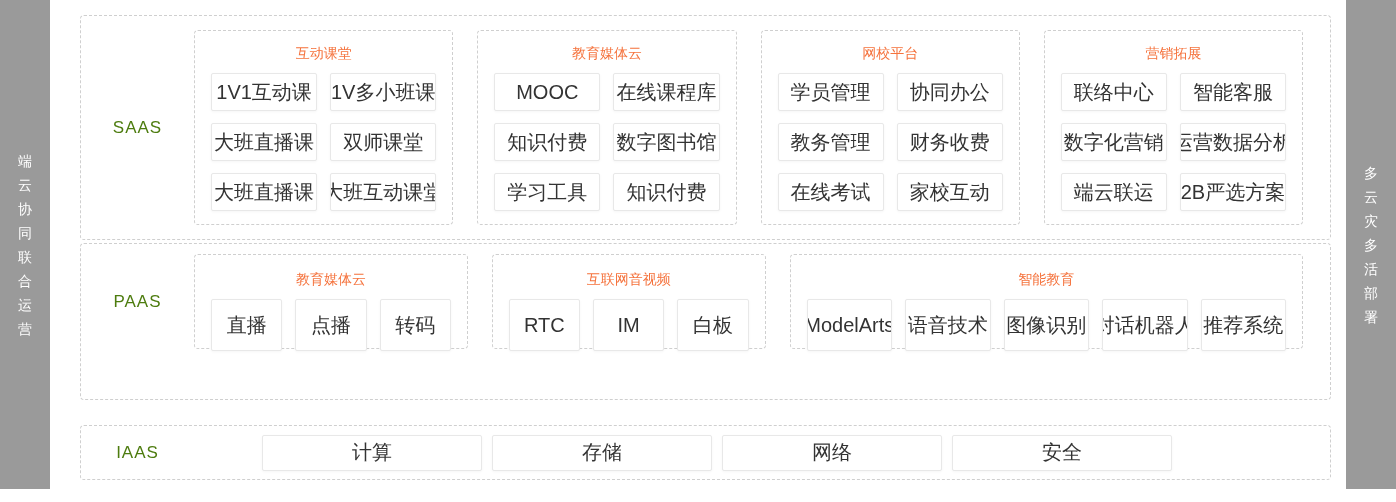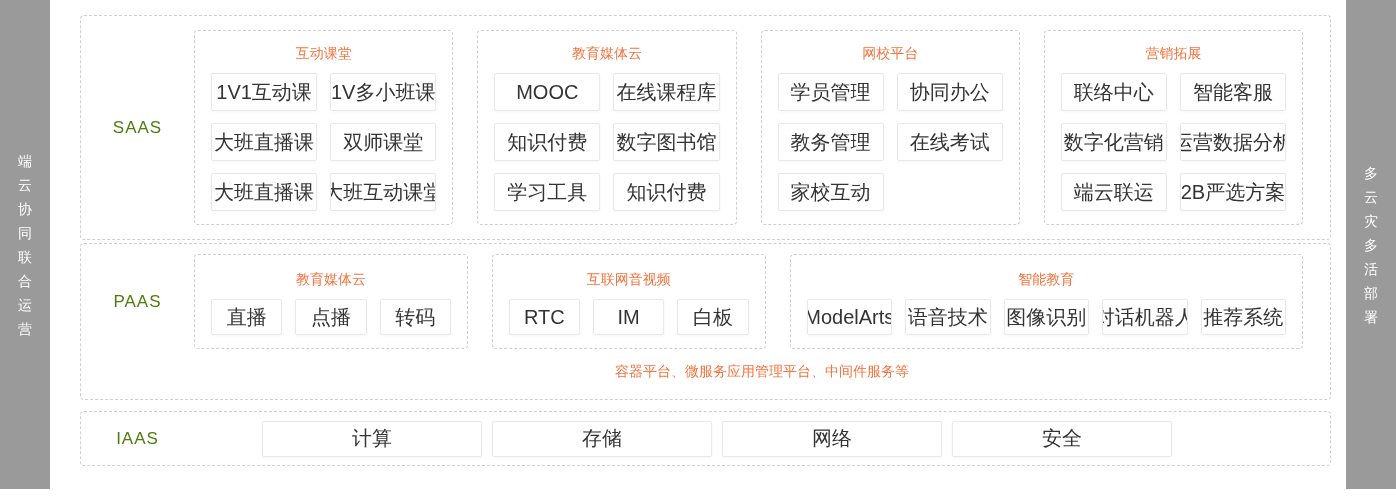--- a/index.html
+++ b/index.html
@@ -23,21 +23,21 @@
   .rail-right { right: 0; }
 
   .layer {
     position: absolute; left: 80px; width: 1251px;
     border: 1px dashed #cfcfcf; border-radius: 4px;
     display: flex; align-items: center;
     background: #fff;
   }
   .layer-saas { top: 15px; height: 225px; }
   .layer-paas { top: 243px; height: 157px; flex-direction: column; align-items: stretch; justify-content: flex-start; padding-top: 10px; }
-  .layer-iaas { top: 411px; height: 55px; }
+  .layer-iaas { top: 425px; height: 55px; }
 
   .layer-label {
     flex: 0 0 113px; width: 113px; text-align: center;
     font-size: 17px; letter-spacing: 1px; color: #4d7c0f;
   }
   .layer-groups {
     flex: 1; display: flex; gap: 24px; padding-right: 27px;
     align-items: center;
   }
   .group {
@@ -55,21 +55,21 @@
     height: 38px; background: #fff;
     border: 1px solid #e8e8e8; border-radius: 2px;
     display: flex; align-items: center; justify-content: center;
     font-size: 20px; color: #333;
     box-shadow: 0 1px 3px rgba(0,0,0,0.04);
     white-space: nowrap; overflow: hidden;
   }
   .paas-top { display: flex; align-items: center; }
   .paas-group { height: 95px; padding: 14px 16px; flex: 1 1 0; }
   .paas-group-wide { flex: 2 1 0; }
-  .paas-group .chip { height: 36px; }
+  .paas-group .chip { height: 52px; }
   .paas-note {
     margin-top: 14px; padding-left: 113px;
     text-align: center; color: #f5723c; font-size: 14px;
   }
   .iaas-chips { display: flex; gap: 10px; margin-left: 68px; justify-content: space-between; }
   .iaas-chip { width: 220px; height: 36px; }
 </style>
 </head>
 <body>
 
@@ -121,20 +121,21 @@
         <div class="chip">知识付费</div>
       </div>
     </div>
 
     <div class="group saas-group">
       <div class="group-title">网校平台</div>
       <div class="chip-grid cols-2">
         <div class="chip">学员管理</div>
         <div class="chip">协同办公</div>
         <div class="chip">教务管理</div>
+        <div class="chip">财务收费</div>
         <div class="chip">在线考试</div>
         <div class="chip">家校互动</div>
       </div>
     </div>
 
     <div class="group saas-group">
       <div class="group-title">营销拓展</div>
       <div class="chip-grid cols-2">
         <div class="chip">联络中心</div>
         <div class="chip">智能客服</div>
@@ -177,21 +178,20 @@
           <div class="chip">ModelArts</div>
           <div class="chip">语音技术</div>
           <div class="chip">图像识别</div>
           <div class="chip">对话机器人</div>
           <div class="chip">推荐系统</div>
         </div>
       </div>
 
     </div>
   </div>
-  <div class="paas-note">容器平台、微服务应用管理平台、中间件服务等</div>
 </div>
 
 <div class="layer layer-iaas">
   <div class="layer-label">IAAS</div>
   <div class="iaas-chips">
     <div class="chip iaas-chip">计算</div>
     <div class="chip iaas-chip">存储</div>
     <div class="chip iaas-chip">网络</div>
     <div class="chip iaas-chip">安全</div>
   </div>

